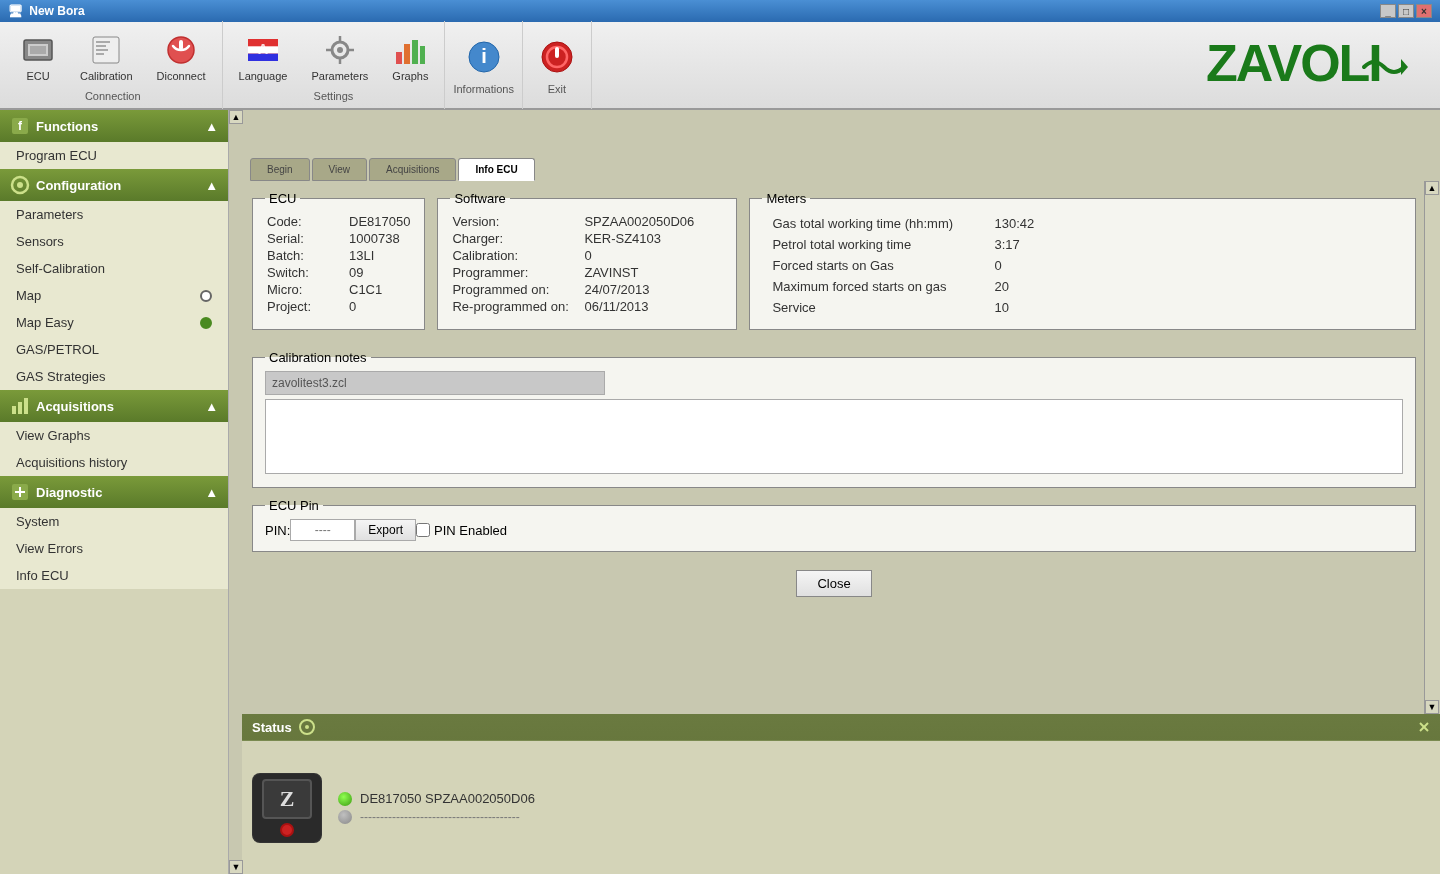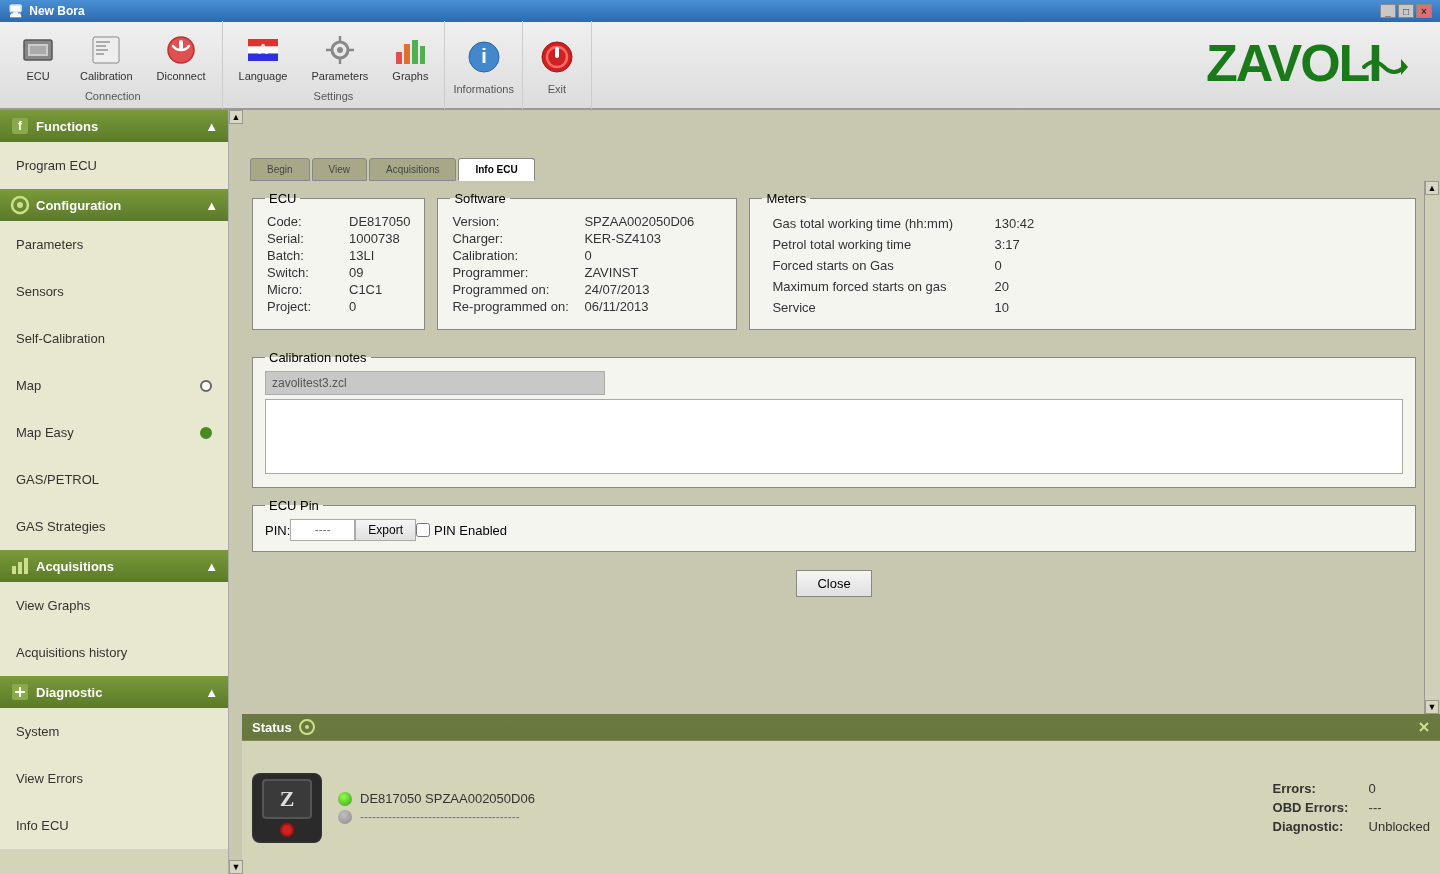--- a/index.html
+++ b/index.html
@@ -16,21 +16,21 @@
     .toolbar-group:last-child { border-right: none; }
     .toolbar-items { display: flex; gap: 8px; align-items: center; }
     .toolbar-item { display: flex; flex-direction: column; align-items: center; cursor: pointer; padding: 4px 8px; min-width: 50px; }
     .toolbar-icon { width: 36px; height: 36px; display: flex; align-items: center; justify-content: center; font-size: 22px; }
     .toolbar-label { font-size: 11px; color: #333; margin-top: 2px; }
     .toolbar-group-label { font-size: 11px; color: #555; margin-top: 4px; }
     .zavoli-logo { margin-left: auto; margin-right: 20px; }
     .zavoli-logo svg { width: 220px; height: 70px; }
     .sidebar-section-header { background: linear-gradient(to bottom, #7a9a3a, #5a7a2a); color: white; padding: 6px 10px; display: flex; align-items: center; justify-content: space-between; cursor: pointer; font-size: 13px; font-weight: bold; }
     .sidebar-section-content { background: #e8e8d0; }
-    .sidebar-item { padding: 16px 16px; cursor: pointer; color: #333; font-size: 13px; display: flex; align-items: center; justify-content: space-between; border-radius: 7px; }
+    .sidebar-item { padding: 6px 16px; cursor: pointer; color: #333; font-size: 13px; display: flex; align-items: center; justify-content: space-between; border-radius: 7px; }
     .sidebar-radio { width: 12px; height: 12px; border-radius: 50%; border: 2px solid #666; background: white; }
     .sidebar-radio.active { background: #4a8a20; border-color: #4a8a20; }
     .sidebar-title-row { display: flex; align-items: center; }
     #tabs { display: flex; background: #c8c8b0; padding: 8px 0 0 260px; gap: 2px; }
     .tab { padding: 5px 16px; background: #a8a888; color: #444; border: 1px solid #888; cursor: pointer; font-size: 10px; border-radius: 3px 3px 0 0; margin-top: 40px; }
     .tab.active { background: white; color: #000; font-weight: bold; border-bottom-color: white; }
 
     
     .info-row { display: flex; gap: 12px; margin-bottom: 10px; }
     .field-label { color: #333; font-size: 13px; min-width: 80px; }
@@ -482,31 +482,17 @@
         <div class="status-info">
           <div class="status-row">
             <div class="status-indicator indicator-green"></div>
             <span>DE817050 SPZAA002050D06</span>
           </div>
           <div class="status-row">
             <div class="status-indicator indicator-gray"></div>
             <span style="font-size:12px; color:#777;">----------------------------------------</span>
           </div>
         </div>
-        <div class="status-errors">
-          <div class="err-row">
-            <span class="err-label">Errors:</span>
-            <span>0</span>
-          </div>
-          <div class="err-row">
-            <span class="err-label">OBD Errors:</span>
-            <span>---</span>
-          </div>
-          <div class="err-row">
-            <span class="err-label">Diagnostic:</span>
-            <span>Unblocked</span>
-          </div>
-        </div>
       </div>
     </div>
 
   </div>
 </div>
 
 </body></html>

